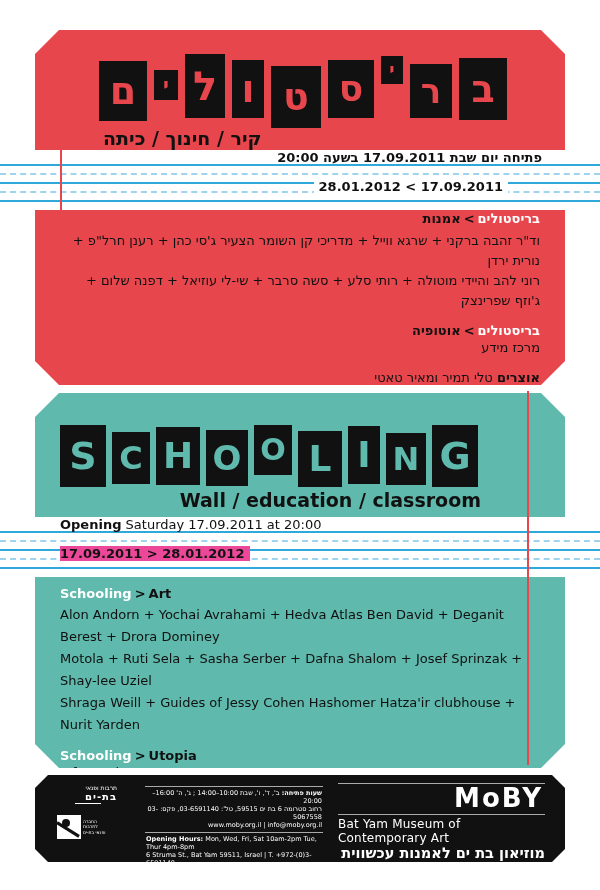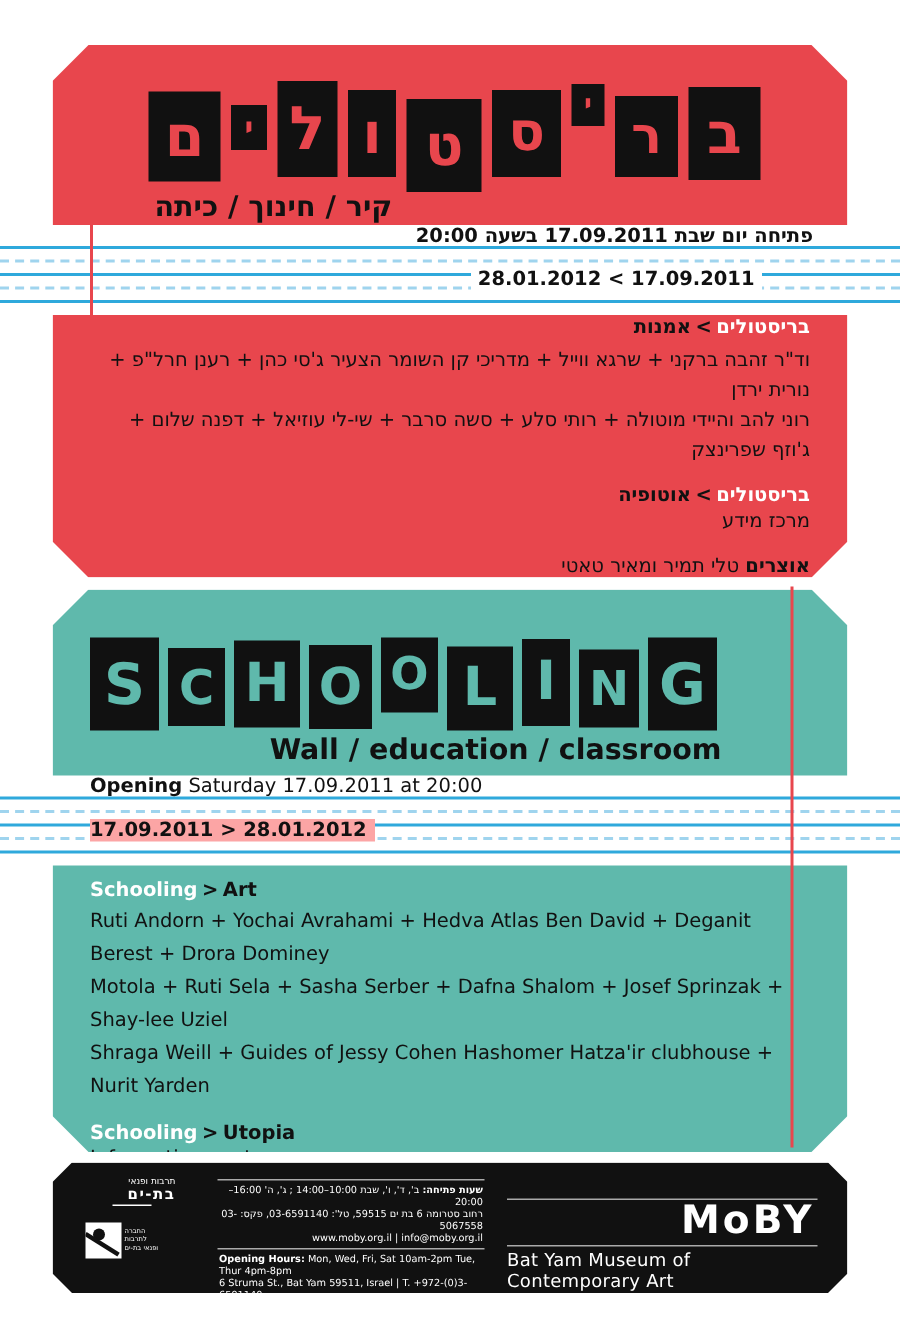--- a/index.html
+++ b/index.html
@@ -61,21 +61,21 @@
   #band-he{top:150px;}
   #band-en{top:517px;}
   .rule{position:absolute;left:0;right:0;border-top:2px solid var(--blue);}
   .rule.dash{border-top:2px dashed var(--blue-dash);}
   .r1{top:14px;} .r2{top:23px;} .r3{top:32px;} .r4{top:41px;} .r5{top:50px;}
   .band-text{position:absolute;font-size:13px;white-space:nowrap;z-index:2;}
   #band-he .t1{top:0;right:58px;font-weight:bold;direction:rtl;}
   #band-he .t2{top:29px;right:92px;font-weight:bold;direction:ltr;background:#fff;padding:0 5px;}
   #band-en .t1{top:0;left:60px;}
   #band-en .t1 b{font-weight:bold;}
-  #band-en .t2{top:29px;left:60px;font-weight:bold;background:#fca5a5;padding:0 6px 0 0;}
+  #band-en .t2{top:29px;left:60px;font-weight:bold;background:#ec4899;padding:0 6px 0 0;}
   .red-margin{position:absolute;top:0;bottom:0;width:2px;background:var(--red);z-index:3;}
   #band-he .red-margin{left:60px;}
   #red-rule-right{position:absolute;left:527px;top:391px;width:2px;height:374px;background:var(--red);z-index:30;}
   
   .info{position:absolute;font-size:13px;color:#111;}
   #red-info{top:181px;right:25px;left:25px;direction:rtl;text-align:right;}
   #teal-info{top:193px;left:25px;right:40px;}
   .hdr{font-weight:bold;font-size:13px;}
   .hdr .lbl{color:#fff;}
   .hdr .sep{direction:ltr;unicode-bidi:bidi-override;padding:0 3px;}
@@ -96,21 +96,21 @@
   #city-logo .u{width:26px;border-top:1px solid #fff;margin:1px auto 0;}
   #company-logo{position:absolute;left:22px;top:40px;display:flex;align-items:center;gap:2px;direction:rtl;}
   #company-logo .txt{font-size:4.5px;line-height:5.5px;text-align:left;width:24px;}
   #company-logo .sq{width:24px;height:24px;background:#fff;position:relative;overflow:hidden;}
   #company-logo .sq::before{content:"";position:absolute;width:8px;height:8px;border-radius:50%;background:#111;left:5px;top:4px;}
   #company-logo .sq::after{content:"";position:absolute;width:26px;height:3px;background:#111;left:-2px;top:13px;transform:rotate(32deg);}
   #footer-center{position:absolute;left:110px;top:11px;width:178px;}
   #footer-center .blk{padding:2px 1px 3px;font-size:6.5px;line-height:8px;}
   #footer-center .he{direction:rtl;text-align:right;}
   #footer-center .b{font-weight:bold;}
-  #footer-right{position:absolute;left:303px;top:24px;width:207px;}
+  #footer-right{position:absolute;left:303px;top:8px;width:207px;}
   #moby-logo{text-align:right;font-size:26px;line-height:27px;font-weight:bold;letter-spacing:2px;padding:1px 2px 2px 0;}
   #footer-right .names{padding:2px 0 3px;}
   #museum-he{font-size:14.5px;font-weight:bold;line-height:16px;direction:rtl;text-align:right;}
   #museum-en{font-size:12px;line-height:14px;letter-spacing:.2px;}
 </style>
 </head>
 <body>
 
 <div class="section" id="red-section">
   <div class="title-row" id="he-title">
@@ -170,21 +170,21 @@
     <span class="tile">N</span>
     <span class="tile">G</span>
   </div>
   <div class="subtitle" id="en-subtitle">Wall / education / classroom</div>
 
   <div class="info" id="teal-info">
     <div class="hdr">
       <span class="lbl">Schooling</span><span class="sep">&gt;</span><span>Art</span>
     </div>
     <div class="artists">
-      <div>Ruti Andorn + Yochai Avrahami + Hedva Atlas Ben David + Deganit Berest + Drora Dominey</div>
+      <div>Alon Andorn + Yochai Avrahami + Hedva Atlas Ben David + Deganit Berest + Drora Dominey</div>
       <div>Motola + Ruti Sela + Sasha Serber + Dafna Shalom + Josef Sprinzak + Shay-lee Uziel</div>
       <div>Shraga Weill + Guides of Jessy Cohen Hashomer Hatza'ir clubhouse + Nurit Yarden</div>
     </div>
     <div class="hdr mt1">
       <span class="lbl">Schooling</span><span class="sep">&gt;</span><span>Utopia</span>
     </div>
     <div class="mt2">Information center</div>
     <div class="mt3">
       <span class="b">Curators</span><span> Tali Tamir &amp; Meir Tati</span>
     </div>

